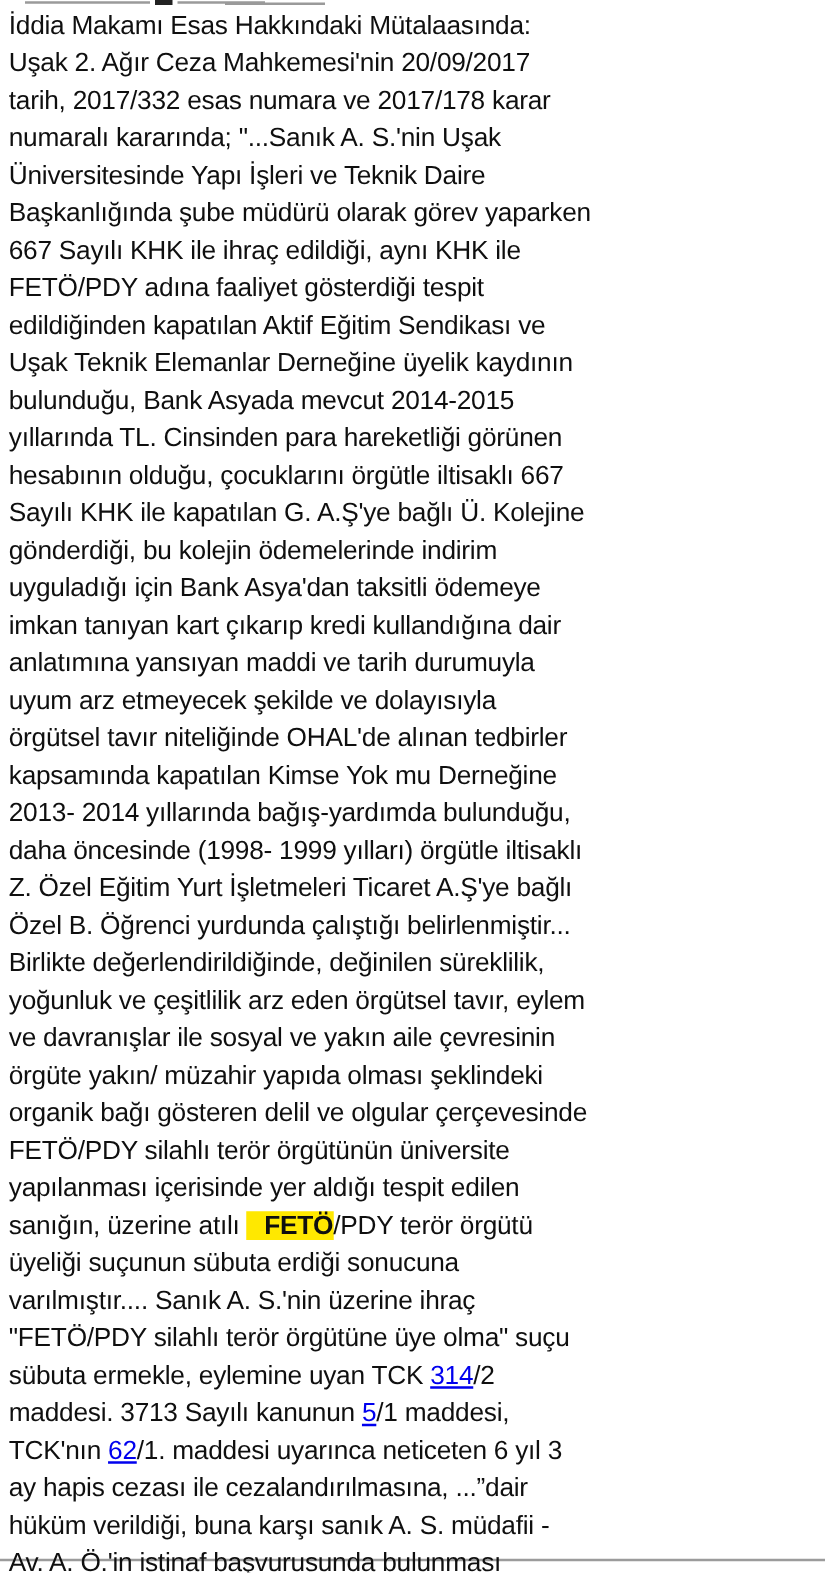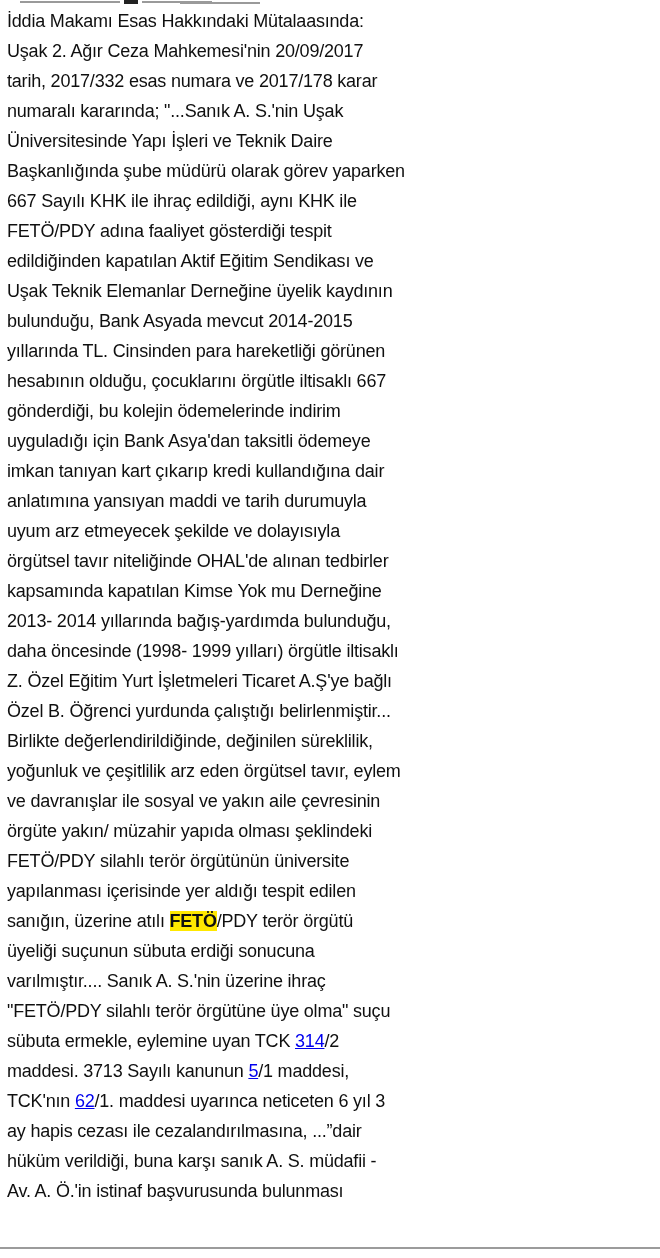--- a/index.html
+++ b/index.html
@@ -23,29 +23,30 @@
   
   .bottom-divider {
     position: absolute; left: 0; right: 0; top: 1247px; height: 2px;
     background: #9b9b9b; z-index: 0;
   }
   .text-block {
     position: absolute; top: 6px; left: 7px; right: 0; z-index: 1;
   }
   .line {
     white-space: nowrap;
-    font-size: 18px;
+    font-size: 21px;
     line-height: 30px;
     height: 30px;
     color: var(--text-color, #0f0f0f);
     letter-spacing: -0.2px;
   }
   .hl {
     background: var(--hl-color, #ffe800);
     font-weight: bold;
+    padding-left: 14px;
   }
   a.link {
     color: var(--link-color, #0000ee);
     cursor: pointer;
   }
 </style>
 </head>
 <body>
 
 <div class="top-remnant">
@@ -64,35 +65,37 @@
     <div class="line"><span>numaralı kararında; "...Sanık A. S.'nin Uşak</span></div>
     <div class="line"><span>Üniversitesinde Yapı İşleri ve Teknik Daire</span></div>
     <div class="line"><span>Başkanlığında şube müdürü olarak görev yaparken</span></div>
     <div class="line"><span>667 Sayılı KHK ile ihraç edildiği, aynı KHK ile</span></div>
     <div class="line"><span>FETÖ/PDY adına faaliyet gösterdiği tespit</span></div>
     <div class="line"><span>edildiğinden kapatılan Aktif Eğitim Sendikası ve</span></div>
     <div class="line"><span>Uşak Teknik Elemanlar Derneğine üyelik kaydının</span></div>
     <div class="line"><span>bulunduğu, Bank Asyada mevcut 2014-2015</span></div>
     <div class="line"><span>yıllarında TL. Cinsinden para hareketliği görünen</span></div>
     <div class="line"><span>hesabının olduğu, çocuklarını örgütle iltisaklı 667</span></div>
+    <div class="line"><span>Sayılı KHK ile kapatılan G. A.Ş'ye bağlı Ü. Kolejine</span></div>
     <div class="line"><span>gönderdiği, bu kolejin ödemelerinde indirim</span></div>
     <div class="line"><span>uyguladığı için Bank Asya'dan taksitli ödemeye</span></div>
     <div class="line"><span>imkan tanıyan kart çıkarıp kredi kullandığına dair</span></div>
     <div class="line"><span>anlatımına yansıyan maddi ve tarih durumuyla</span></div>
     <div class="line"><span>uyum arz etmeyecek şekilde ve dolayısıyla</span></div>
     <div class="line"><span>örgütsel tavır niteliğinde OHAL'de alınan tedbirler</span></div>
     <div class="line"><span>kapsamında kapatılan Kimse Yok mu Derneğine</span></div>
     <div class="line"><span>2013- 2014 yıllarında bağış-yardımda bulunduğu,</span></div>
     <div class="line"><span>daha öncesinde (1998- 1999 yılları) örgütle iltisaklı</span></div>
     <div class="line"><span>Z. Özel Eğitim Yurt İşletmeleri Ticaret A.Ş'ye bağlı</span></div>
     <div class="line"><span>Özel B. Öğrenci yurdunda çalıştığı belirlenmiştir...</span></div>
     <div class="line"><span>Birlikte değerlendirildiğinde, değinilen süreklilik,</span></div>
     <div class="line"><span>yoğunluk ve çeşitlilik arz eden örgütsel tavır, eylem</span></div>
     <div class="line"><span>ve davranışlar ile sosyal ve yakın aile çevresinin</span></div>
     <div class="line"><span>örgüte yakın/ müzahir yapıda olması şeklindeki</span></div>
+    <div class="line"><span>organik bağı gösteren delil ve olgular çerçevesinde</span></div>
     <div class="line"><span>FETÖ/PDY silahlı terör örgütünün üniversite</span></div>
     <div class="line"><span>yapılanması içerisinde yer aldığı tespit edilen</span></div>
     <div class="line"><span>sanığın, üzerine atılı </span><span class="hl">FETÖ</span><span>/PDY terör örgütü</span></div>
     <div class="line"><span>üyeliği suçunun sübuta erdiği sonucuna</span></div>
     <div class="line"><span>varılmıştır.... Sanık A. S.'nin üzerine ihraç</span></div>
     <div class="line"><span>"FETÖ/PDY silahlı terör örgütüne üye olma" suçu</span></div>
     <div class="line"><span>sübuta ermekle, eylemine uyan TCK </span><a href="#" class="link">314</a><span>/2</span></div>
     <div class="line"><span>maddesi. 3713 Sayılı kanunun </span><a href="#" class="link">5</a><span>/1 maddesi,</span></div>
     <div class="line"><span>TCK'nın </span><a href="#" class="link">62</a><span>/1. maddesi uyarınca neticeten 6 yıl 3</span></div>
     <div class="line"><span>ay hapis cezası ile cezalandırılmasına, ...”dair</span></div>

